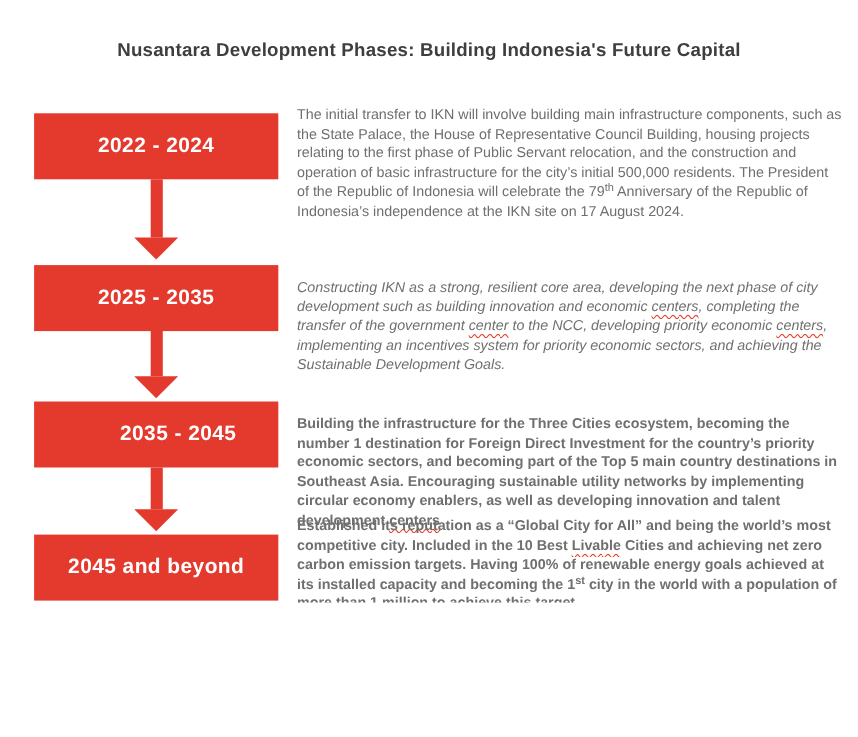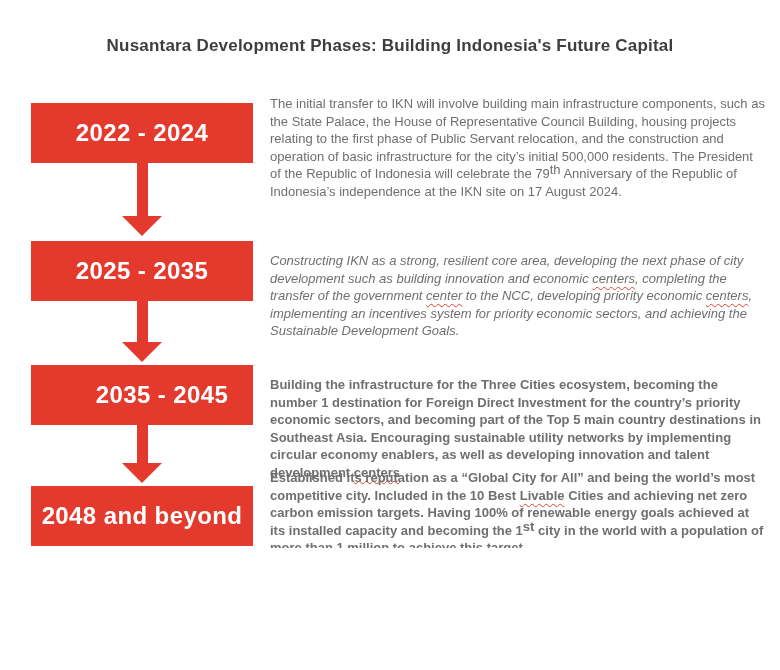--- a/index.html
+++ b/index.html
@@ -30,21 +30,21 @@
     position: absolute;
     left: 31px;
     width: 222px;
     height: 60px;
     background: var(--accent);
     color: #ffffff;
     display: flex;
     align-items: center;
     justify-content: center;
     font-weight: bold;
-    font-size: 24px;
+    font-size: 19px;
     letter-spacing: 0.4px;
   }
   .box1 { top: 103px; }
   .box2 { top: 241px; }
   .box3 { top: 365px; padding-left: 40px; }
   .box4 { top: 486px; }
 
   .arrow { position: absolute; left: 122px; width: 40px; }
   .arrow .stem { margin: 0 auto; width: 11px; background: var(--accent); }
   .arrow .head {
@@ -64,21 +64,21 @@
     font-size: 13px;
     line-height: 17.6px;
     color: var(--body-color);
   }
   .desc1 { top: 95px; }
   .desc2 { top: 252px; font-style: italic; }
   .desc3 { top: 376px; font-weight: bold; }
   .desc4 { top: 469px; font-weight: bold; }
 
   .desc sup {
-    font-size: 13px;
+    font-size: 10px;
     line-height: 0;
     vertical-align: 4px;
   }
   .squiggle {
     text-decoration: underline;
     text-decoration-style: wavy;
     text-decoration-color: #e0442f;
     text-decoration-thickness: 1px;
     text-underline-offset: 3px;
   }
@@ -119,21 +119,21 @@
   <div class="box box3">
     <span>2035 - 2045</span>
   </div>
   <div class="arrow arrow3">
     <div class="stem"></div>
     <div class="head"></div>
   </div>
   <div class="desc desc3"><span>Building the infrastructure for the Three Cities ecosystem, becoming the number 1 destination for Foreign Direct Investment for the country’s priority economic sectors, and becoming part of the Top 5 main country destinations in Southeast Asia. Encouraging sustainable utility networks by implementing circular economy enablers, as well as developing innovation and talent development </span><span class="squiggle">centers</span></div>
 
   <div class="box box4">
-    <span>2048 and beyond</span>
+    <span>2045 and beyond</span>
   </div>
   <div class="desc desc4"><span>Established its reputation as a “Global City for All” and being the world’s most competitive city. Included in the 10 Best </span><span class="squiggle">Livable</span><span> Cities and achieving net zero carbon emission targets. Having 100% of renewable energy goals achieved at its installed capacity and becoming the 1</span><sup>st</sup><span> city in the world with a population of more than 1 million to achieve this target.</span></div>
 
   <div class="source">
     <span class="label">Source</span><span>: IKN</span>
   </div>
 
 </div>
 
 </body></html>

